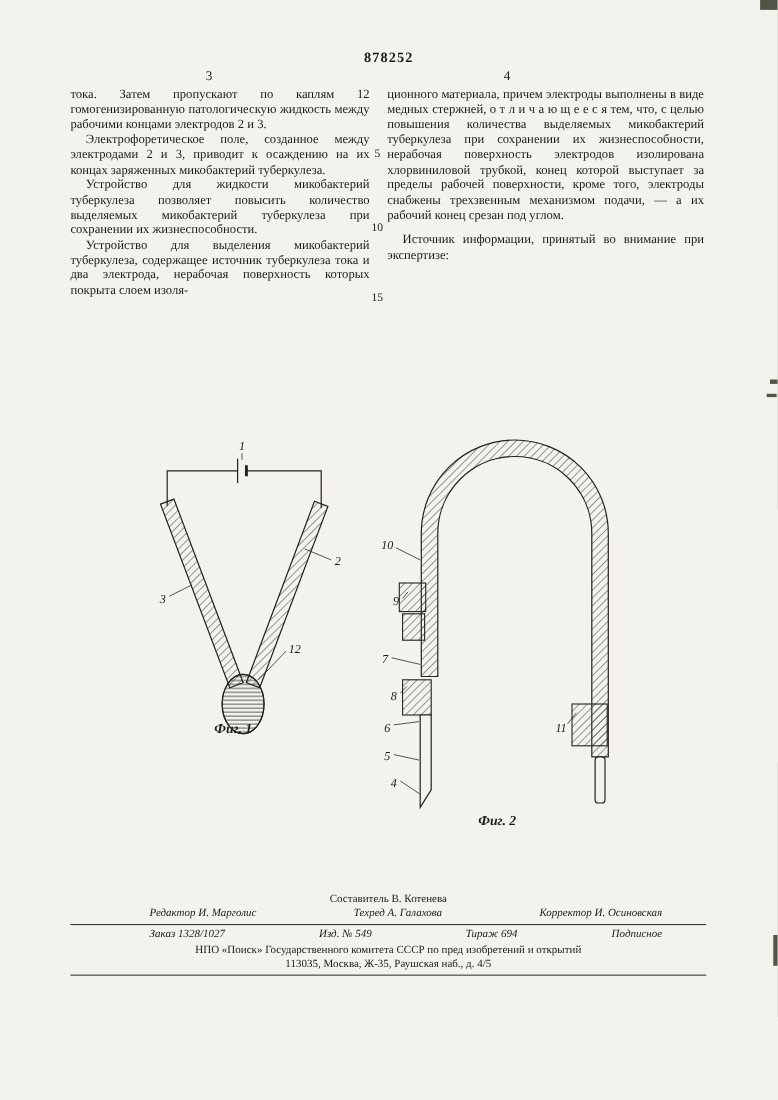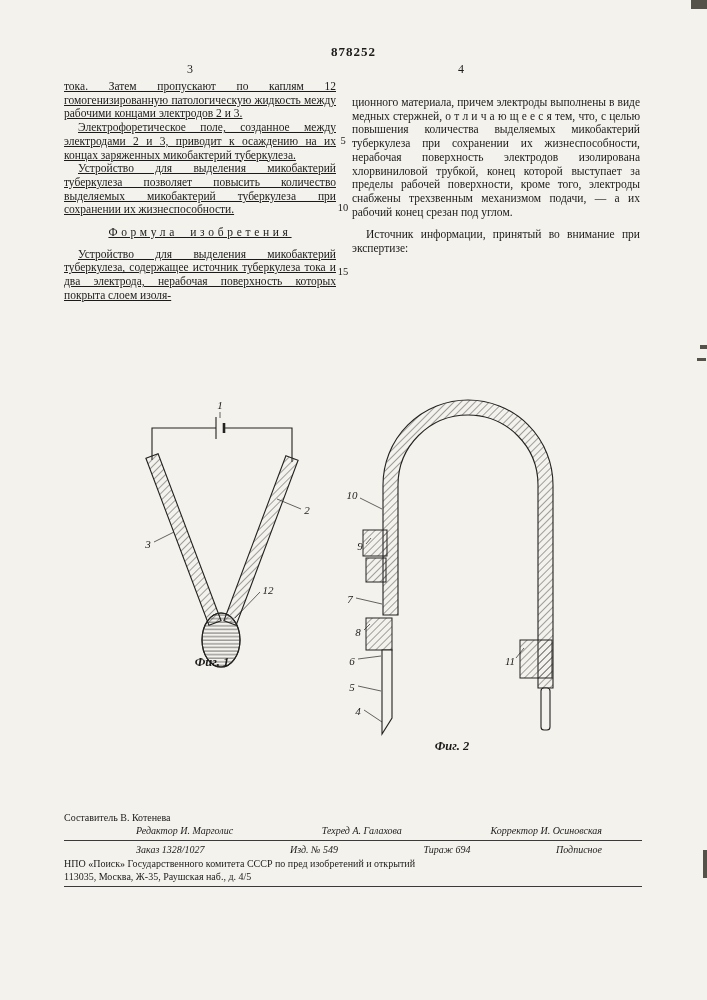--- a/index.html
+++ b/index.html
@@ -5,55 +5,54 @@
   html,body{margin:0;padding:0;}
   body{background:#9a9a9a;}
   .page{position:relative;width:707px;height:1000px;margin:0 auto;background:#f4f2ec;
         font-family:"Liberation Serif","DejaVu Serif",serif;color:#1b1b1b;overflow:hidden;}
   .patent-number{position:absolute;top:44px;left:0;width:100%;text-align:center;
                  font-size:13px;font-weight:bold;letter-spacing:1px;}
   .col-num{position:absolute;top:62px;font-size:12px;}
   .col-num.left{left:187px;}
   .col-num.right{left:458px;}
   .column{position:absolute;top:80px;font-size:11.5px;line-height:13.7px;text-align:justify;}
-  .column.left{left:64px;width:272px;text-decoration:underline;}
-  .column.right{left:352px;width:288px;margin-top:16px;}
+  .column.left{left:64px;width:272px;}
+  .column.right{left:352px;width:288px;}
   .column p{margin:0;}
   .column p.indent{text-indent:14px;}
   .column p.space-above{margin-top:9px;}
   .formula-heading{text-align:center;letter-spacing:0.32em;word-spacing:0.5em;
                    margin:9px 0 8px;font-size:11.5px;}
   .margin-num{position:absolute;left:334px;width:18px;text-align:center;font-size:10.5px;}
   .figure{position:absolute;}
   .fig1{left:100px;top:398px;}
   .fig2{left:338px;top:390px;}
   svg text{font-family:"Liberation Serif","DejaVu Serif",serif;font-style:italic;
            font-size:11px;fill:#1b1b1b;}
   svg text.caption{font-size:12.5px;font-weight:bold;}
   .footer{position:absolute;left:64px;top:810px;width:578px;font-size:10px;line-height:12px;}
   .frow{display:flex;justify-content:space-between;margin:1.5px 0;}
-  .frow.center{}
+  .frow.center{justify-content:center;}
   .frow.inset{padding-left:72px;padding-right:40px;font-style:italic;}
   .frule{border-top:1px solid #3a3a3a;margin:3px 0 3px;}
   .artifact{position:absolute;background:#38362e;opacity:.85;}
 </style>
 </head>
 <body>
 
 <div class="page">
 
   <div class="patent-number">878252</div>
   <div class="col-num left">3</div>
   <div class="col-num right">4</div>
 
   <div class="column left">
     <p>тока. Затем пропускают по каплям 12 гомогенизированную патологическую жидкость между рабочими концами электродов 2 и 3.</p>
     <p class="indent">Электрофоретическое поле, созданное между электродами 2 и 3, приводит к осаждению на их концах заряженных микобактерий туберкулеза.</p>
-    <p class="indent">Устройство для выделения микобактерий туберкулеза позволяет повысить количество выделяемых микобактерий туберкулеза при сохранении их жизнеспособности.</p>
-    <div class="formula-heading">Формула изобретения</div>
+    <p class="indent">Устройство для жидкости микобактерий туберкулеза позволяет повысить количество выделяемых микобактерий туберкулеза при сохранении их жизнеспособности.</p>
     <p class="indent">Устройство для выделения микобактерий туберкулеза, содержащее источник туберкулеза тока и два электрода, нерабочая поверхность которых покрыта слоем изоля-</p>
   </div>
 
   <span class="margin-num" style="top:135px">5</span>
   <span class="margin-num" style="top:202px">10</span>
   <span class="margin-num" style="top:266px">15</span>
 
   <div class="column right">
     <p>ционного материала, причем электроды выполнены в виде медных стержней, о т л и ч а ю щ е е с я тем, что, с целью повышения количества выделяемых микобактерий туберкулеза при сохранении их жизнеспособности, нерабочая поверхность электродов изолирована хлорвиниловой трубкой, конец которой выступает за пределы рабочей поверхности, кроме того, электроды снабжены трехзвенным механизмом подачи, — а их рабочий конец срезан под углом.</p>
     <p class="indent space-above">Источник информации, принятый во внимание при экспертизе:</p>

